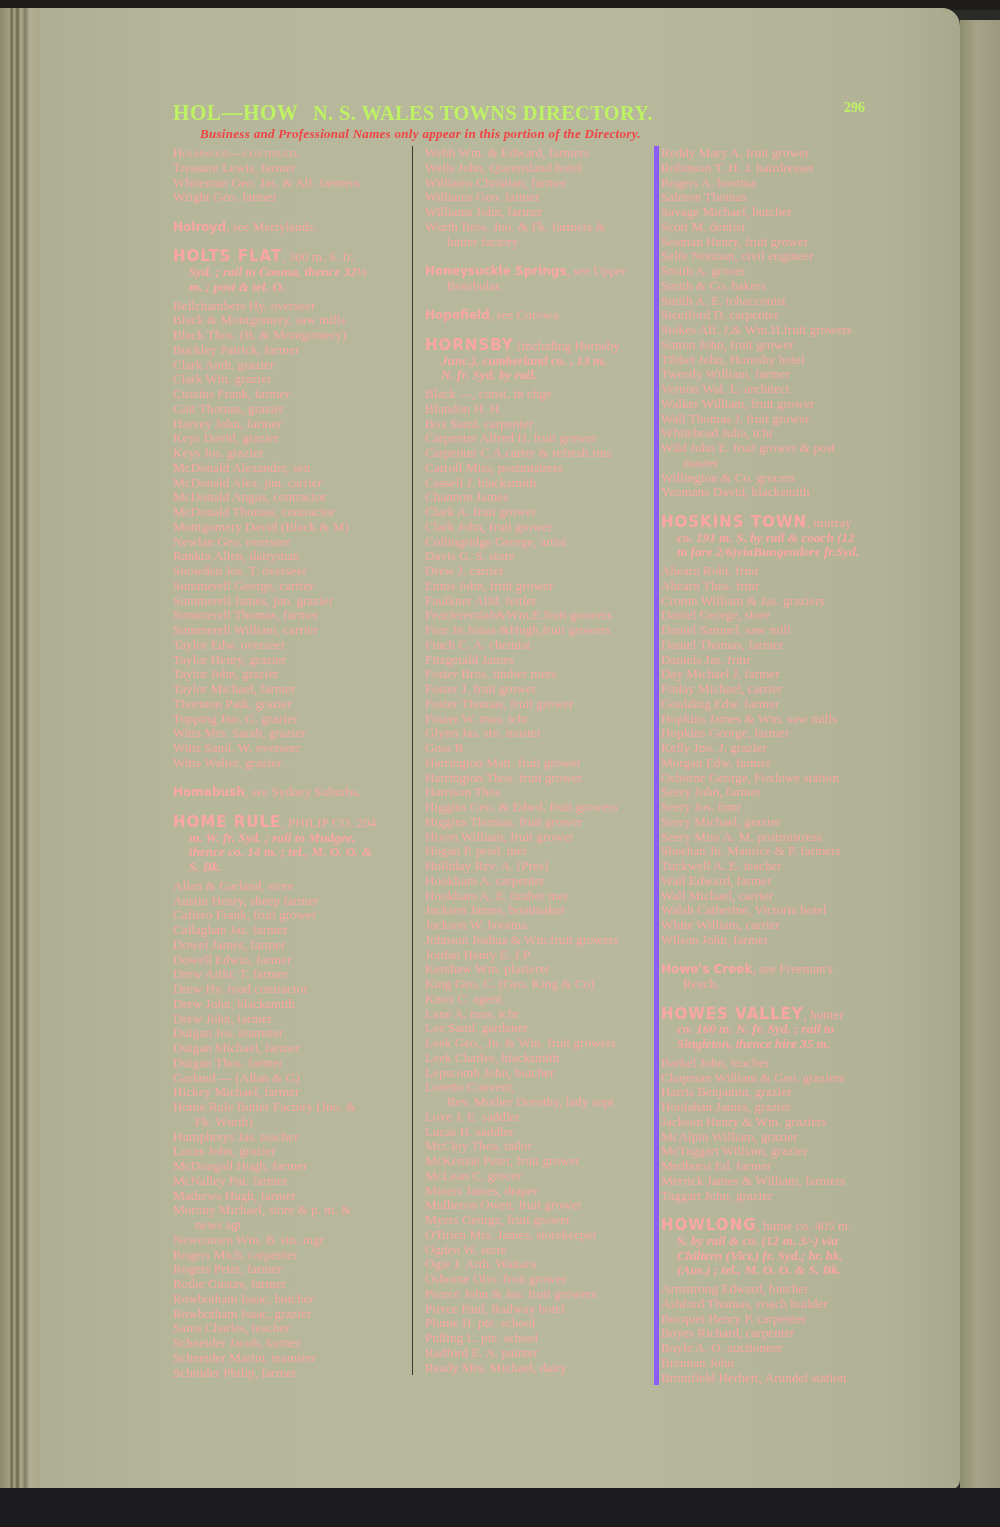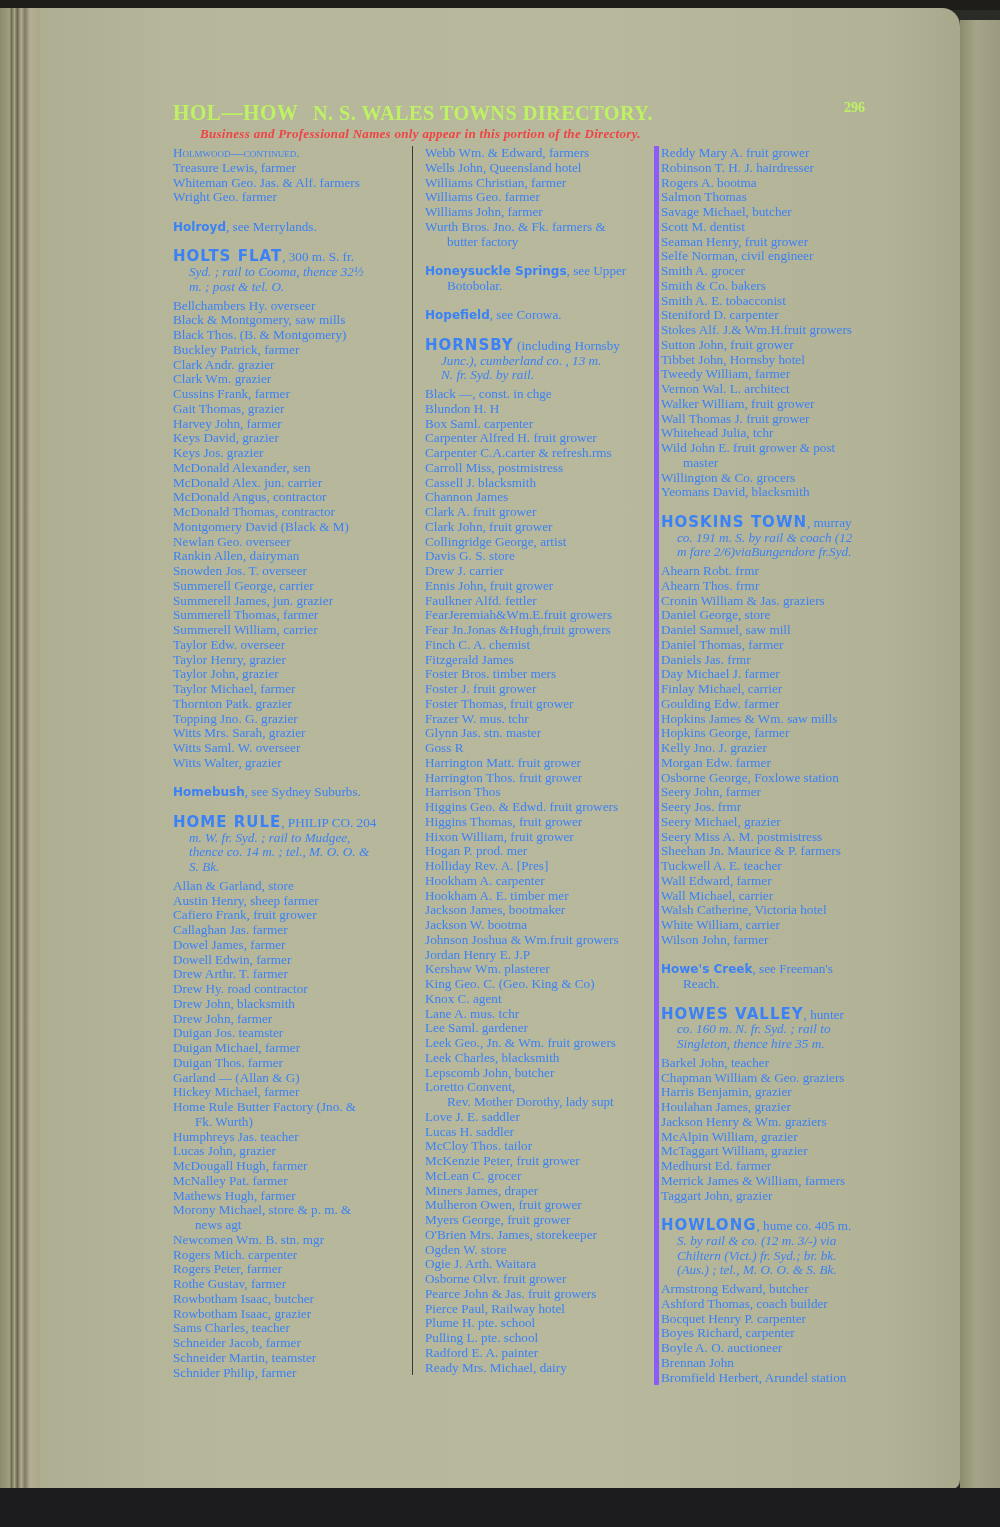--- a/index.html
+++ b/index.html
@@ -33,32 +33,32 @@
   .hdr-range { position: absolute; left: 0; top: 0; font-size: 23px; font-family: "Liberation Serif", serif; transform: scaleX(0.92); transform-origin: left; letter-spacing: 0.5px; }
   .hdr-title { position: absolute; left: 140px; top: 0; font-size: 22px; letter-spacing: 0.5px; transform: scaleX(0.92); transform-origin: left; }
   .hdr-page { position: absolute; right: 18px; top: 0; font-size: 14px; }
   .subhdr {
     position: absolute; left: 200px; top: 126px; width: 660px;
     font-size: 13px; font-weight: bold; font-style: italic; color: #ef4444;
     letter-spacing: 0.3px;
   }
   .col {
     position: absolute; top: 146px; width: 238px;
-    font-size: 13.2px; line-height: 14.75px; color: #3b82f6;
+    font-size: 13.2px; line-height: 14.75px; color: #fca5a5;
   }
   .col1 { left: 173px; }
   .col2 { left: 412px; width: 240px; border-left: 1px solid #3a3830; padding-left: 12px; }
   .col3 { left: 654px; width: 246px; border-left: 5px solid #8b5cf6; padding-left: 2px; }
   .line { white-space: nowrap; overflow: visible; }
   .indent { padding-left: 22px; }
   .gap { height: 14.75px; }
   .bold-ref { font-weight: bold; font-family: "DejaVu Sans", sans-serif; font-size: 12px; }
   .town { font-weight: bold; font-family: "DejaVu Sans", sans-serif; font-size: 15px; letter-spacing: 1px; }
   .town-desc { padding-left: 16px; }
-  .it { font-style: italic; }
+  .it { font-style: italic; font-weight: bold; }
 </style>
 </head>
 <body>
 
 <div class="top-edge"></div>
 <div class="page-stack"></div>
 <div class="right-leaf"></div>
 <div class="page"></div>
 <div class="bottom-edge"></div>
 

